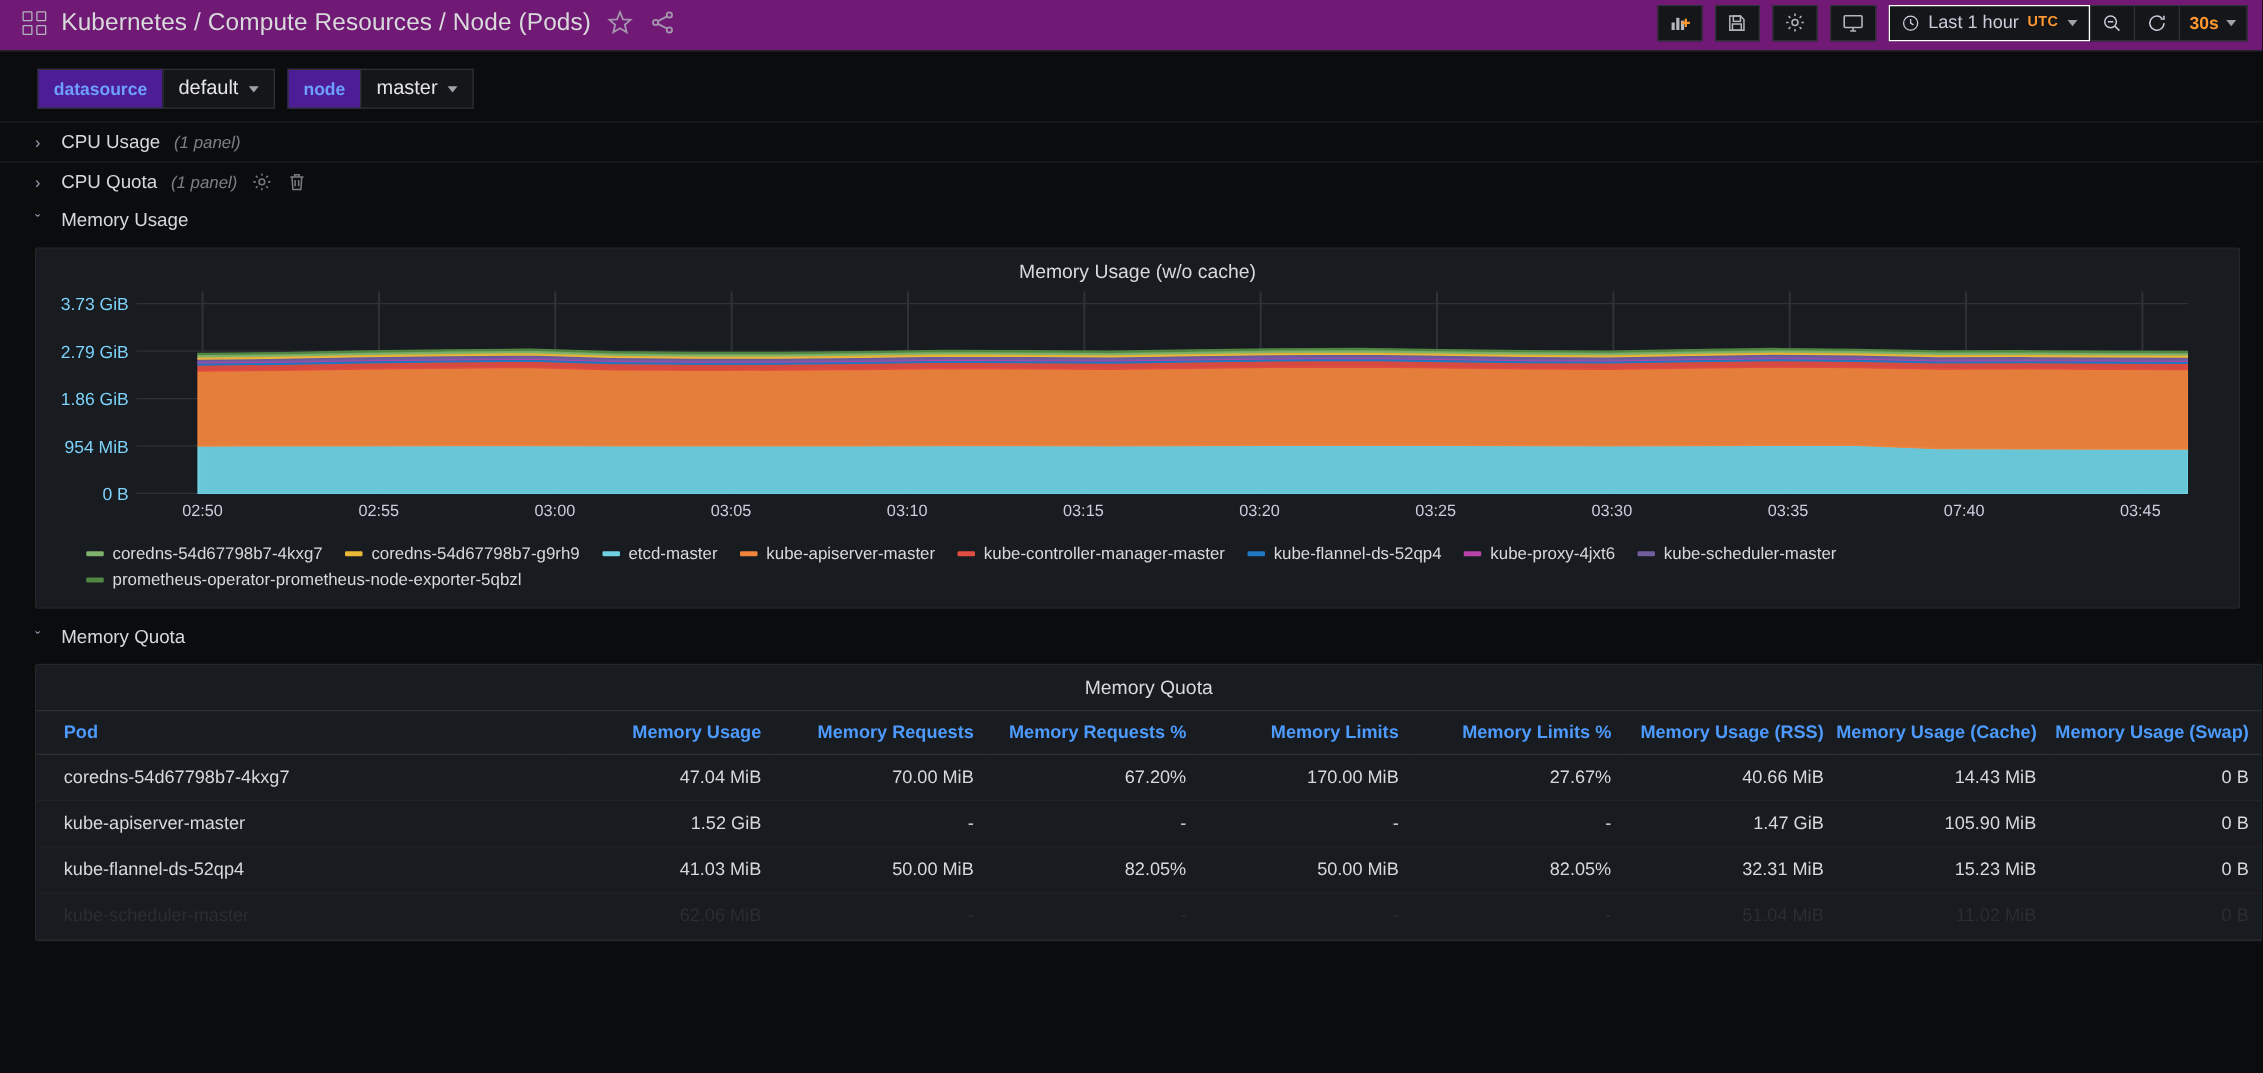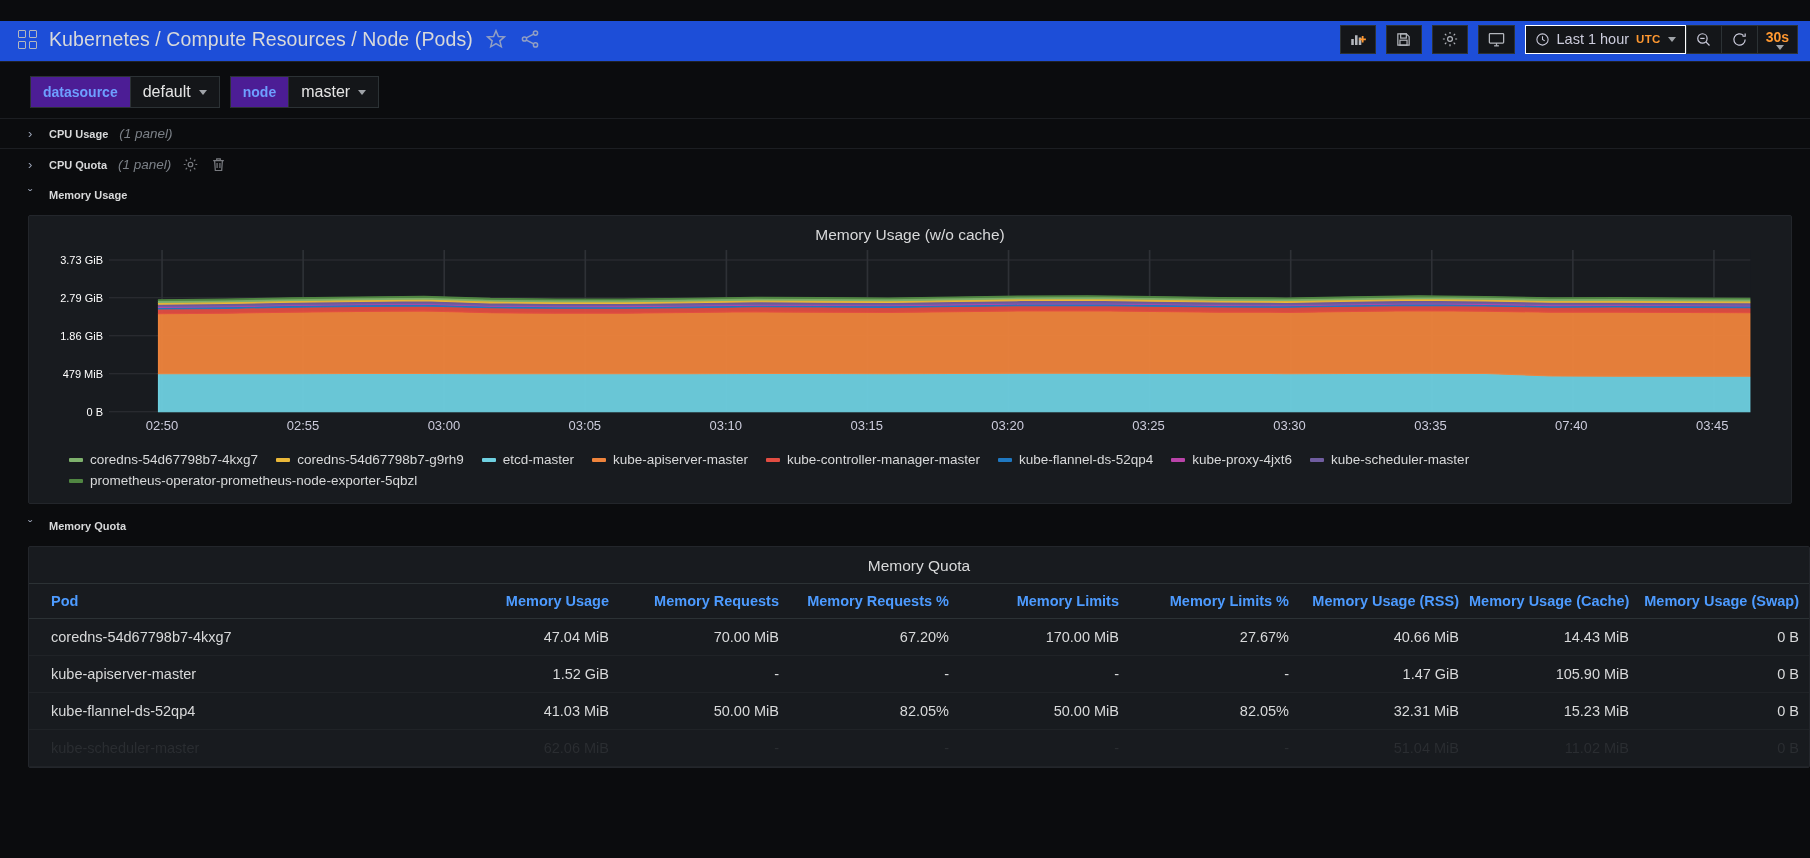--- a/index.html
+++ b/index.html
@@ -10,38 +10,36 @@
     background: #0b0c0e;
     color: #d8d9da;
     font-family: "Liberation Sans", "DejaVu Sans", sans-serif;
     overflow: hidden;
   }
   .app { width: 1810px; height: 858px; position: relative; background:#0b0c0e; }
 
   
   .topnav {
     height: 41px; display: flex; align-items: center;
-    background: #1d4ed8; border-bottom: 1px solid #1f2126;
+    background: #701a75; border-bottom: 1px solid #1f2126;
     padding: 0 12px 4px 18px;
-    margin-top: 21px;
   }
   .topnav-left { display:flex; align-items:center; gap:12px; flex: 0 0 auto; }
   .grid-icon { width:19px; height:19px; display:grid; grid-template-columns:1fr 1fr; grid-template-rows:1fr 1fr; gap:3px; }
   .grid-icon i { display:block; border:1.6px solid #b4b7bd; border-radius:1px; }
   .dash-title { font-size: 19.5px; color:#d8d9da; letter-spacing:.1px; white-space:nowrap; }
   .star-icon, .share-icon { width:22px; height:22px; opacity:.78; cursor:pointer; }
   .topnav-spacer { flex:1 1 auto; }
   .topnav-right { display:flex; align-items:center; gap:0; flex:0 0 auto; }
 
   .tbtn {
     height:29px; min-width:36px; padding:0 8px;
     display:flex; align-items:center; justify-content:center;
     background:#141619; border:1px solid #2c3235; color:#ccccdc;
     cursor:pointer;
-    flex-direction:column;
   }
   .tbtn + .tbtn { border-left:none; }
   .tgroup { display:flex; align-items:center; margin-left:10px; }
   .timepicker {
     height:29px; display:flex; align-items:center; gap:7px; padding:0 9px;
     background:#141619; border:1px solid #ffffff; color:#ccccdc; font-size:14.5px;
     cursor:pointer; white-space:nowrap;
   }
   .utc { color:#ff9830; font-size:11.5px; font-weight:bold; letter-spacing:.3px; }
   .refresh-val { color:#ff9830; font-size:14px; font-weight:bold; }
@@ -62,35 +60,35 @@
     cursor:pointer;
   }
 
   
   .rowhdr {
     display:flex; align-items:center; gap:11px;
     padding: 7px 0 7px 28px; cursor:pointer;
     border-top:1px solid #1c1e22;
   }
   .rowhdr .caret { color:#9da5b8; font-size:13px; width:10px; display:inline-block; }
-  .rowhdr .rtitle { font-size:11px; font-weight:bold; color:#d8d9da; }
+  .rowhdr .rtitle { font-size:15px; font-weight:normal; color:#d8d9da; }
   .rowhdr .rcount { font-size:13.5px; color:#7b8087; font-style:italic; }
   .rowhdr .ricon { opacity:.65; width:17px; height:17px; cursor:pointer; }
   .rowhdr.open { border-top:none; }
 
   
   .panel {
     margin: 6px 18px 0 28px;
     background:#181b1f; border:1px solid #23262b; border-radius:2px;
   }
   .panel-title { text-align:center; font-size:15.5px; color:#d8d9da; padding:10px 0 6px; }
 
   .chartbox { position:relative; height:195px; margin: 0 14px 0 2px; }
   .yaxis { position:absolute; left:0; top:0; width:78px; height:165px; }
-  .ylab { position:absolute; right:6px; font-size:11px; color:#ffffff; transform:translateY(-50%); white-space:nowrap; }
+  .ylab { position:absolute; right:6px; font-size:14px; color:#7dd3fc; transform:translateY(-50%); white-space:nowrap; }
   .plot { position:absolute; left:78px; right:10px; top:0; height:165px; }
   .plot svg { display:block; width:100%; height:100%; }
   .xaxis { position:absolute; left:78px; right:10px; top:168px; height:22px; }
   .xlab { position:absolute; font-size:13px; color:#ccccdc; transform:translateX(-50%); white-space:nowrap; }
 
   .legend { padding: 4px 0 12px 40px; display:flex; flex-wrap:wrap; align-items:center; }
   .lg-item { display:flex; align-items:center; gap:7px; margin: 3px 18px 3px 0; cursor:pointer; }
   .lg-swatch { width:14px; height:4px; border-radius:1px; flex:0 0 auto; }
   .lg-text { font-size:13.5px; color:#d8d9da; white-space:nowrap; }
 
@@ -251,21 +249,21 @@
   </div>
 
   <div class="panel">
     <div class="panel-title">Memory Usage (w/o cache)</div>
 
     <div class="chartbox">
       <div class="yaxis">
         <span class="ylab" style="top:6%">3.73 GiB</span>
         <span class="ylab" style="top:29%">2.79 GiB</span>
         <span class="ylab" style="top:52%">1.86 GiB</span>
-        <span class="ylab" style="top:75%">479 MiB</span>
+        <span class="ylab" style="top:75%">954 MiB</span>
         <span class="ylab" style="top:98%">0 B</span>
       </div>
 
       <div class="plot">
         <svg id="chart-svg" viewBox="0 0 1000 165" preserveAspectRatio="none">
             <line x1="32" x2="32" y1="0" y2="161.7" stroke="#2e3136" stroke-width="1"></line>
             <line x1="117.0909090909091" x2="117.0909090909091" y1="0" y2="161.7" stroke="#2e3136" stroke-width="1"></line>
             <line x1="202.1818181818182" x2="202.1818181818182" y1="0" y2="161.7" stroke="#2e3136" stroke-width="1"></line>
             <line x1="287.27272727272725" x2="287.27272727272725" y1="0" y2="161.7" stroke="#2e3136" stroke-width="1"></line>
             <line x1="372.3636363636364" x2="372.3636363636364" y1="0" y2="161.7" stroke="#2e3136" stroke-width="1"></line>

